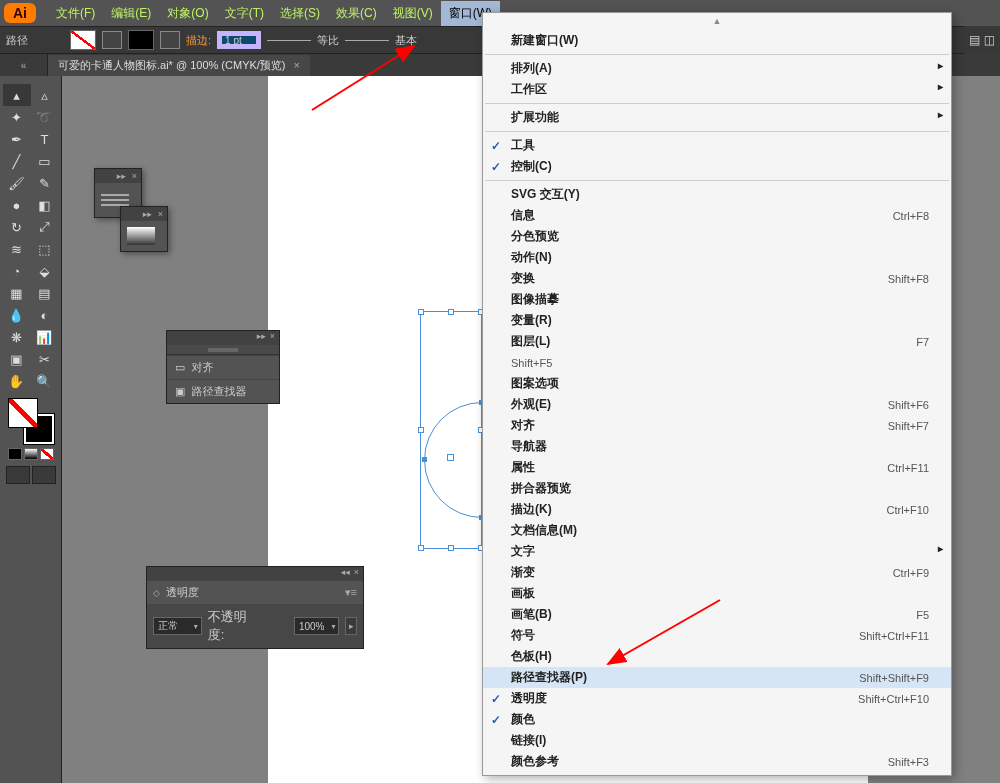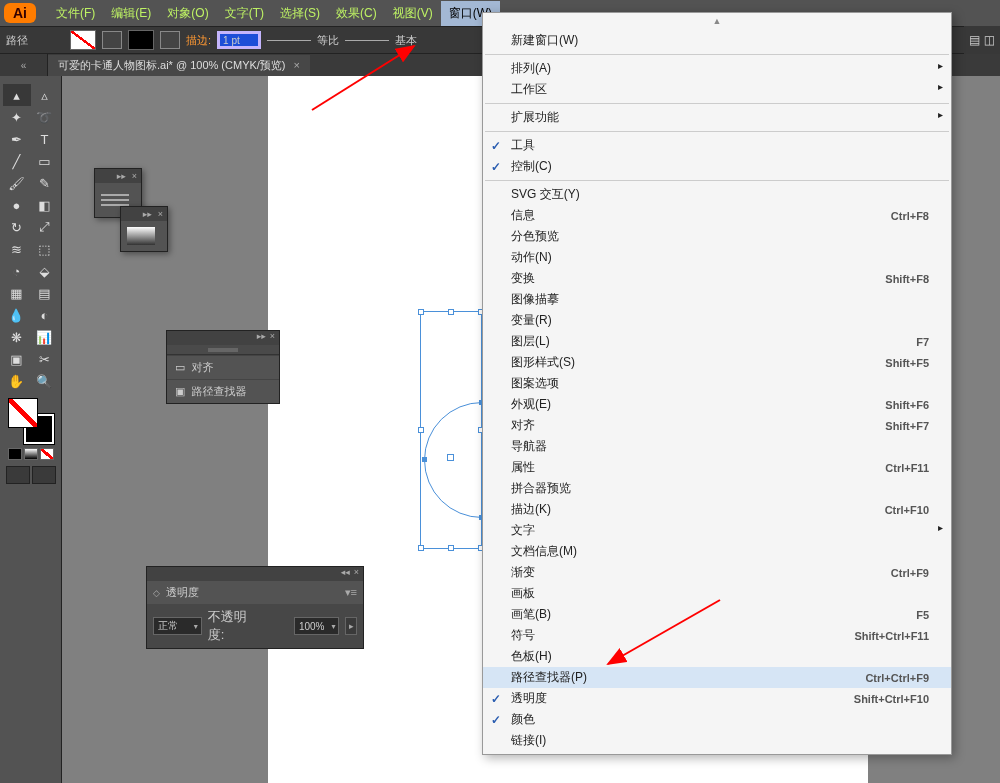--- a/index.html
+++ b/index.html
@@ -9,21 +9,21 @@
 .app-logo { width: 32px; height: 20px; background: #ff7c00; color: #330000; font-weight: bold; font-size: 14px; display: flex; align-items: center; justify-content: center; margin-right: 12px; border-radius: 6px; }
 .menu-item { color: #bef264; font-size: 12px; padding: 4px 8px; cursor: pointer; }
 .menu-item.active { background: #a3b8d4; color: #000; }
 
 .optionsbar { height: 28px; background: #383838; border-top: 1px solid #222; border-bottom: 1px solid #222; display: flex; align-items: center; padding: 0 6px; gap: 6px; }
 .opt-label { color: #ccc; font-size: 11px; }
 .opt-orange { color: #ff9933; font-size: 11px; }
 .swatch { width: 26px; height: 20px; border: 1px solid #666; position: relative; background: #fff; }
 .swatch.noFill::after { content: ''; position: absolute; left: 0; top: 0; right: 0; bottom: 0; background: linear-gradient(to top right, transparent 46%, red 46%, red 54%, transparent 54%); }
 .opt-box { width: 20px; height: 18px; border: 1px solid #888; background: #444; }
-.opt-input { width: 44px; height: 18px; background: #1d4ed8; border: 3px solid #c4b5fd; color: #ccc; font-size: 10px; padding: 0 3px; display: flex; align-items: center; }
+.opt-input { width: 44px; height: 18px; background: #0c4a6e; border: 5px solid #c4b5fd; color: #ccc; font-size: 10px; padding: 0 3px; display: flex; align-items: center; }
 .dash-line { width: 44px; height: 0; border-top: 1px solid #aaa; }
 
 .doctab { height: 22px; background: #3a3a3a; display: flex; align-items: center; }
 .tab-lead { width: 48px; height: 100%; border-right: 1px solid #222; display: flex; align-items: center; justify-content: center; color: #aaa; font-size: 10px; }
 .tab { background: #474747; color: #ddd; font-size: 11px; padding: 3px 10px; display: flex; align-items: center; gap: 8px; }
 .tab .x { color: #aaa; font-size: 11px; }
 
 .workzone { position: absolute; top: 76px; left: 0; right: 0; bottom: 0; display: flex; }
 .toolbox { width: 62px; background: #535353; border-right: 1px solid #222; display: flex; flex-direction: column; align-items: center; padding-top: 8px; gap: 0; }
 .tool-row { display: flex; }
@@ -62,22 +62,22 @@
 .panel-trans .hdr { height: 14px; background: #424242; display:flex; justify-content:flex-end; padding:0 4px; font-size:9px; color:#aaa; gap:4px; }
 .panel-trans .tabrow { display:flex; align-items:center; padding:2px 6px; }
 .panel-trans .t { font-size:11px; color:#ccc; padding:2px 6px; }
 .panel-trans .row { display:flex; align-items:center; padding:4px 6px; gap:6px; background:#474747; }
 .dropdown { height:18px; background:#2a2a2a; border:1px solid #666; color:#ccc; font-size:10px; padding:0 14px 0 4px; display:flex; align-items:center; position:relative; }
 .dropdown::after { content:'▾'; position:absolute; right:3px; font-size:8px; color:#aaa; }
 
 .context-menu { position: absolute; left: 482px; top: 12px; width: 470px; background: #f5f5f5; border: 1px solid #999; box-shadow: 3px 3px 10px rgba(0,0,0,.3); font-size: 12px; color: #222; padding: 3px 0; }
 .cm-item { display: flex; align-items: center; padding: 2px 22px 2px 28px; height: 21px; position: relative; cursor: pointer; }
 .cm-item.highlighted { background: #d6e5f5; }
-.cm-item .lbl { flex: 1; }
-.cm-item .kbd { color: #555; font-size: 11px; font-weight: bold; }
+.cm-item .lbl { flex: 1; font-weight: bold; }
+.cm-item .kbd { color: #555; font-size: 11px; }
 .cm-item .sub::after { content: '▸'; position: absolute; right: 8px; font-size: 10px; }
 .cm-sep { height: 1px; background: #ccc; margin: 3px 2px; }
 .cm-check::before { content: '✓'; position: absolute; left: 8px; color: #2a5db0; font-weight: bold; }
 .cm-top-arrow { text-align: center; color: #888; font-size: 9px; height: 14px; }
 
 .right-strip { position: absolute; right: 0; top: 26px; width: 36px; height: 28px; background: #383838; display:flex; align-items:center; justify-content:center; gap:4px; color:#ccc; font-size:12px; }
 
 .arrow-red { position: absolute; pointer-events: none; }
 .redraw-path { stroke: #ff0000; stroke-width: 2; fill: none; }
 </style>
@@ -323,21 +323,20 @@
         <span class="lbl">图像描摹</span>
       </div>
       <div class="cm-item">
         <span class="lbl">变量(R)</span>
       </div>
       <div class="cm-item">
         <span class="lbl">图层(L)</span>
         <span class="kbd">F7</span>
       </div>
       <div class="cm-item">
-        <span class="lbl">图形样式(S)</span>
         <span class="kbd">Shift+F5</span>
       </div>
       <div class="cm-item">
         <span class="lbl">图案选项</span>
       </div>
       <div class="cm-item">
         <span class="lbl">外观(E)</span>
         <span class="kbd">Shift+F6</span>
       </div>
       <div class="cm-item">
@@ -352,24 +351,24 @@
         <span class="kbd">Ctrl+F11</span>
       </div>
       <div class="cm-item">
         <span class="lbl">拼合器预览</span>
       </div>
       <div class="cm-item">
         <span class="lbl">描边(K)</span>
         <span class="kbd">Ctrl+F10</span>
       </div>
       <div class="cm-item">
+        <span class="lbl">文档信息(M)</span>
+      </div>
+      <div class="cm-item">
         <span class="lbl sub">文字</span>
-      </div>
-      <div class="cm-item">
-        <span class="lbl">文档信息(M)</span>
       </div>
       <div class="cm-item">
         <span class="lbl">渐变</span>
         <span class="kbd">Ctrl+F9</span>
       </div>
       <div class="cm-item">
         <span class="lbl">画板</span>
       </div>
       <div class="cm-item">
         <span class="lbl">画笔(B)</span>
@@ -377,31 +376,35 @@
       </div>
       <div class="cm-item">
         <span class="lbl">符号</span>
         <span class="kbd">Shift+Ctrl+F11</span>
       </div>
       <div class="cm-item">
         <span class="lbl">色板(H)</span>
       </div>
       <div class="cm-item highlighted">
         <span class="lbl">路径查找器(P)</span>
-        <span class="kbd">Ctrl+Ctrl+F9</span>
+        <span class="kbd">Shift+Shift+F9</span>
       </div>
       <div class="cm-item cm-check">
         <span class="lbl">透明度</span>
         <span class="kbd">Shift+Ctrl+F10</span>
       </div>
       <div class="cm-item cm-check">
         <span class="lbl">颜色</span>
       </div>
       <div class="cm-item">
         <span class="lbl">链接(I)</span>
+      </div>
+      <div class="cm-item">
+        <span class="lbl">颜色参考</span>
+        <span class="kbd">Shift+F3</span>
       </div>
     </div>
 </div>
 
 <svg class="arrow-red" style="left:0;top:0;width:1000px;height:783px;">
   <defs>
       <marker id="ah" markerWidth="10" markerHeight="8" refX="9" refY="4" orient="auto">
         <path d="M0,0 L10,4 L0,8 Z" fill="#ff0000"></path>
       </marker>
     </defs>

